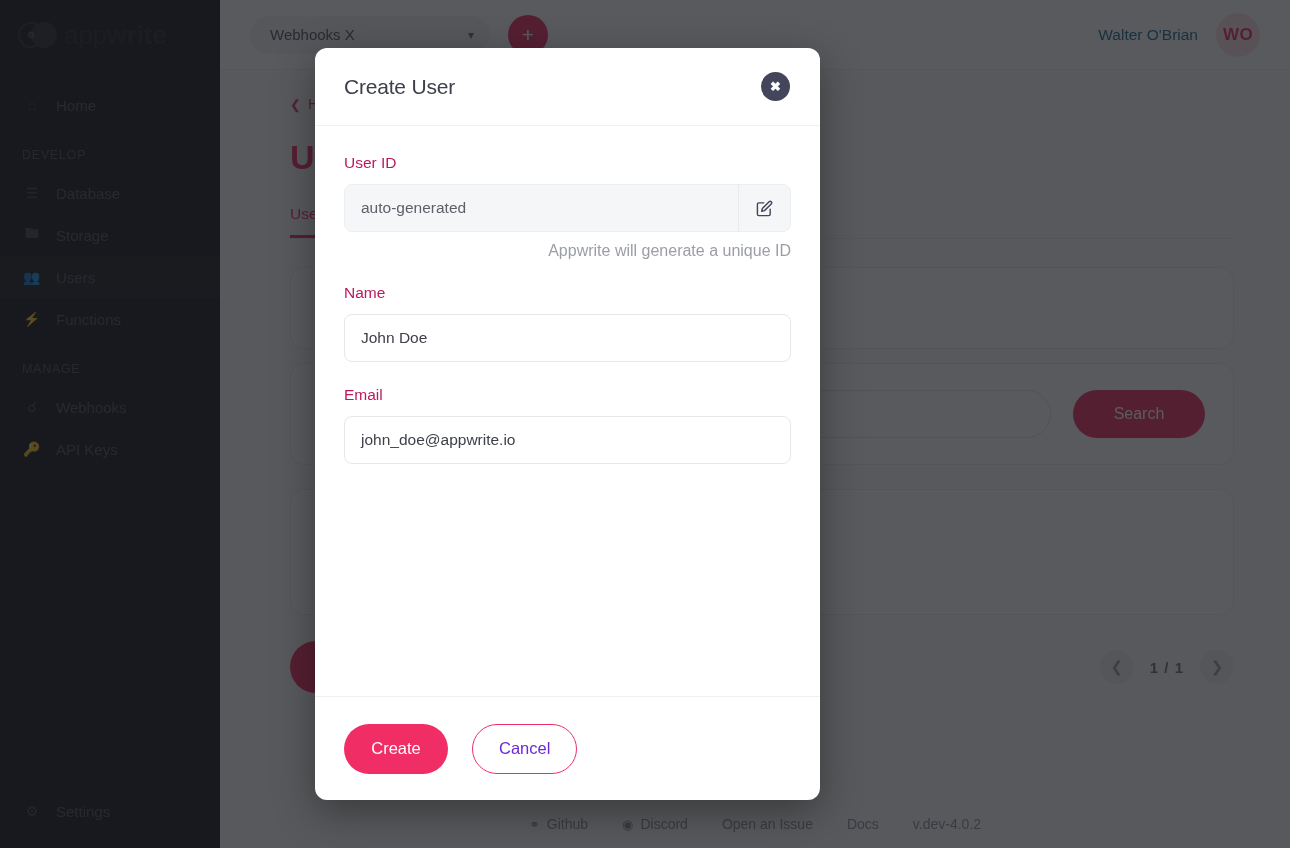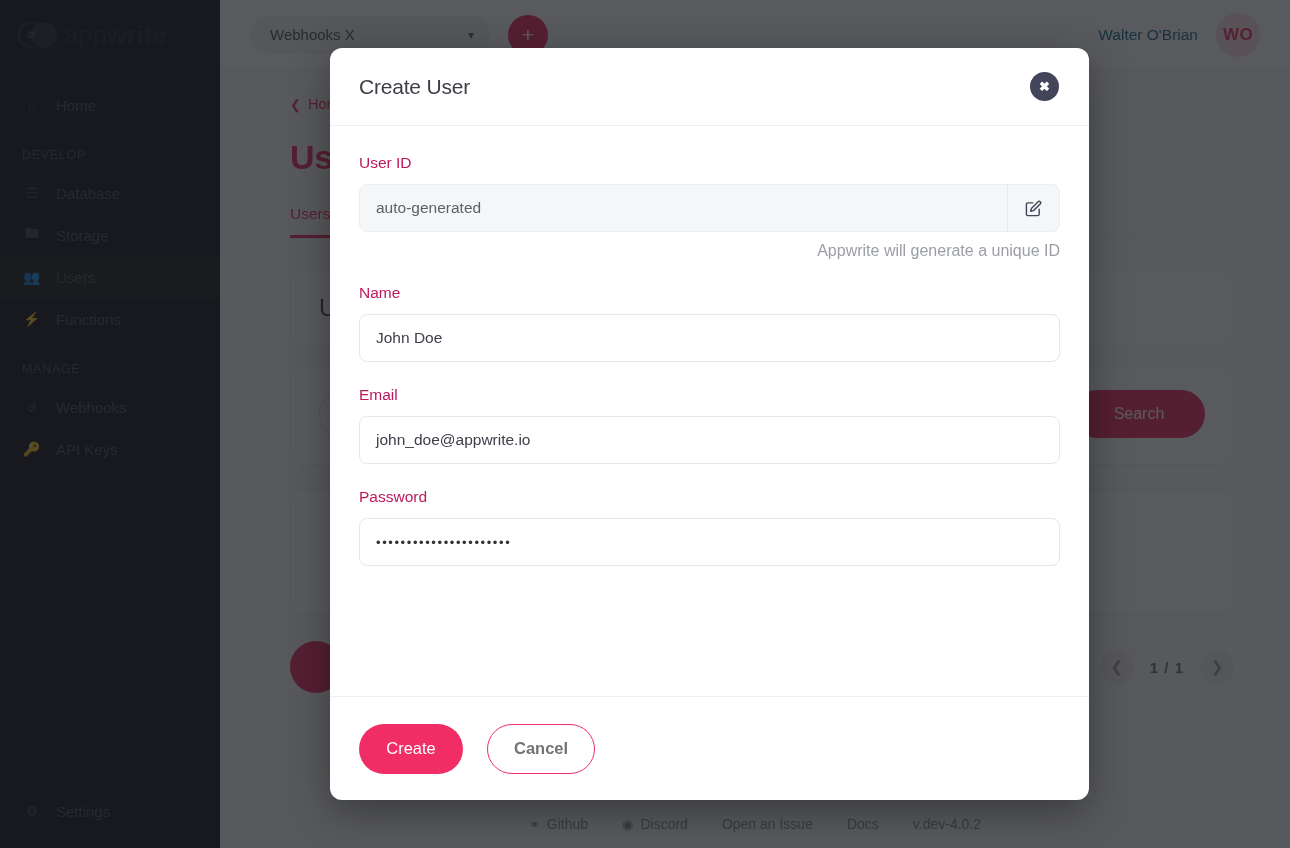--- a/index.html
+++ b/index.html
@@ -156,22 +156,22 @@
   .pf-icon { font-size: 13px; }
   .pf-version { cursor: default; }
 
   
   .overlay {
     position: absolute; left: 0; top: 0; width: 1290px; height: 848px;
     background: rgba(25,27,31,0.72);
     z-index: 50;
   }
   .modal {
-    position: absolute; left: 330px; top: 48px;
-    width: 759px; height: 752px;
+    position: absolute; left: 315px; top: 48px;
+    width: 505px; height: 752px;
     background: #ffffff; border-radius: 12px;
     z-index: 60;
     display: flex; flex-direction: column;
     box-shadow: 0 12px 40px rgba(0,0,0,0.35);
     overflow: hidden;
   }
   .modal-header {
     flex: 0 0 78px; display: flex; align-items: center;
     padding: 0 30px 0 29px;
     border-bottom: 1px solid #f0f0f2;
@@ -212,25 +212,24 @@
   }
   .btn-primary {
     height: 50px; min-width: 104px; padding: 0 26px; border-radius: 25px;
     background: #f02e65; color: #ffffff; font-size: 16.5px;
     display: flex; align-items: center; justify-content: center; cursor: pointer;
     border: none;
     font-family: "Liberation Sans", sans-serif;
   }
   .btn-outline {
     height: 50px; min-width: 104px; padding: 0 26px; border-radius: 25px;
-    background: #ffffff; color: #737373; font-size: 16.5px;
+    background: #ffffff; color: #6d28d9; font-size: 16.5px;
     border: 1.6px solid #f02e65;
     display: flex; align-items: center; justify-content: center; cursor: pointer;
     font-family: "Liberation Sans", sans-serif;
-    font-weight: bold;
   }
 </style>
 </head>
 <body>
 
 <div class="app">
 
   <aside class="sidebar">
     <div class="logo-row">
       <span class="logo-mark">
@@ -386,26 +385,20 @@
       <div class="field">
         <label class="field-label">Name</label>
         <div class="input-box">John Doe</div>
       </div>
 
       <div class="field">
         <label class="field-label">Email</label>
         <div class="input-box">john_doe@appwrite.io</div>
       </div>
 
-      <div class="field">
-        <label class="field-label">Password</label>
-        <div class="input-box">
-          <span class="pw-dots">••••••••••••••••••••••</span>
-        </div>
-      </div>
 
     </div>
 
     <div class="modal-footer">
       <button class="btn-primary">Create</button>
       <button class="btn-outline">Cancel</button>
     </div>
   </div>
 
 </div>

